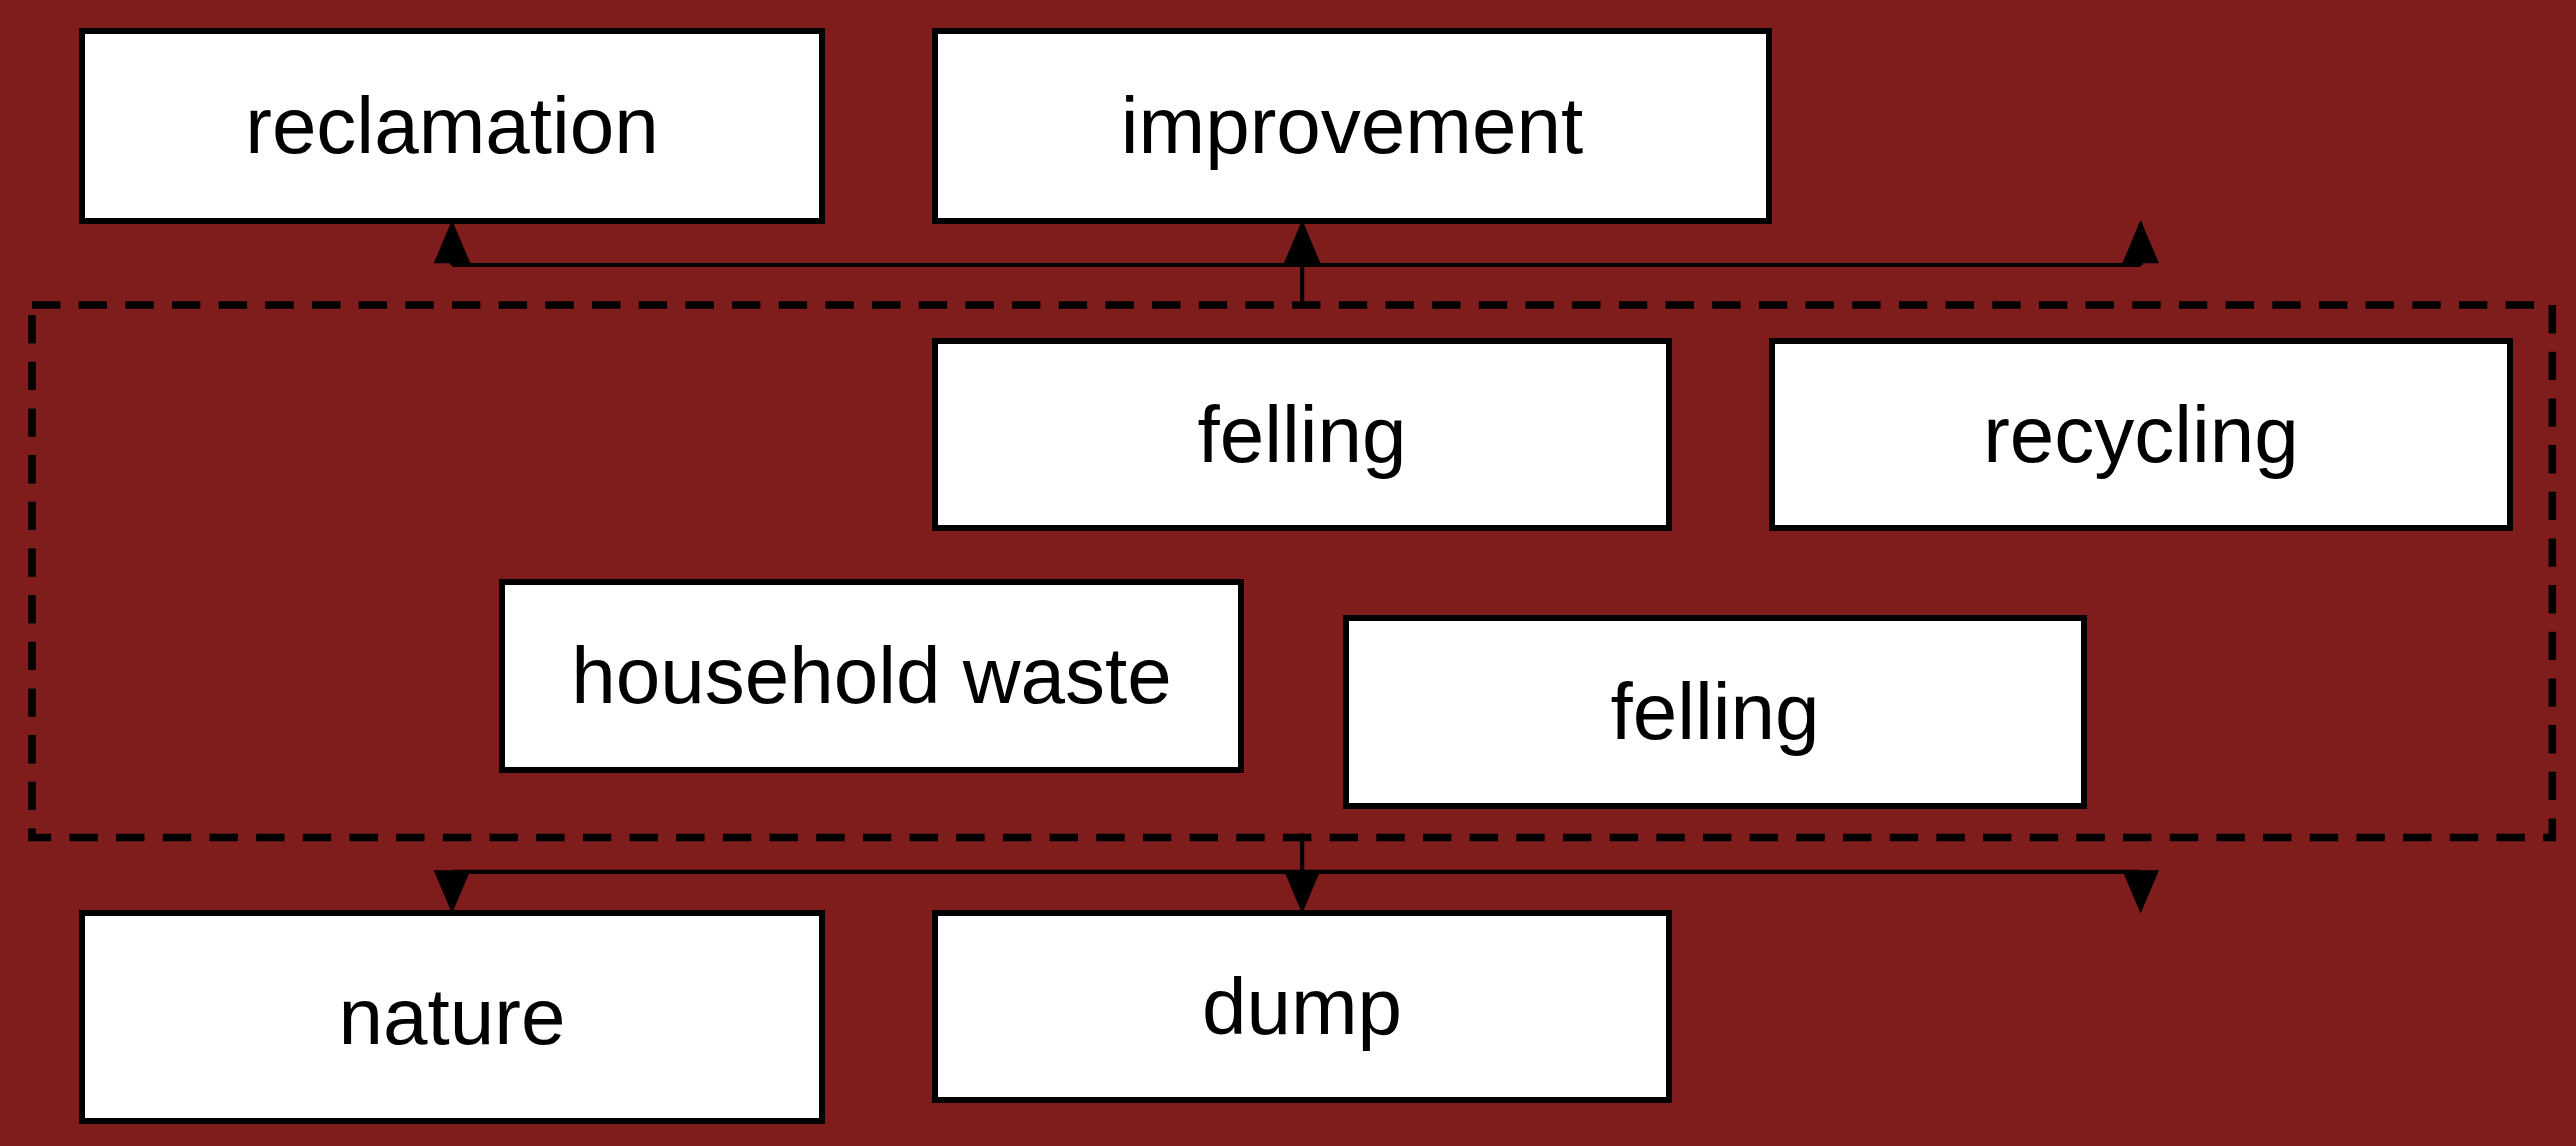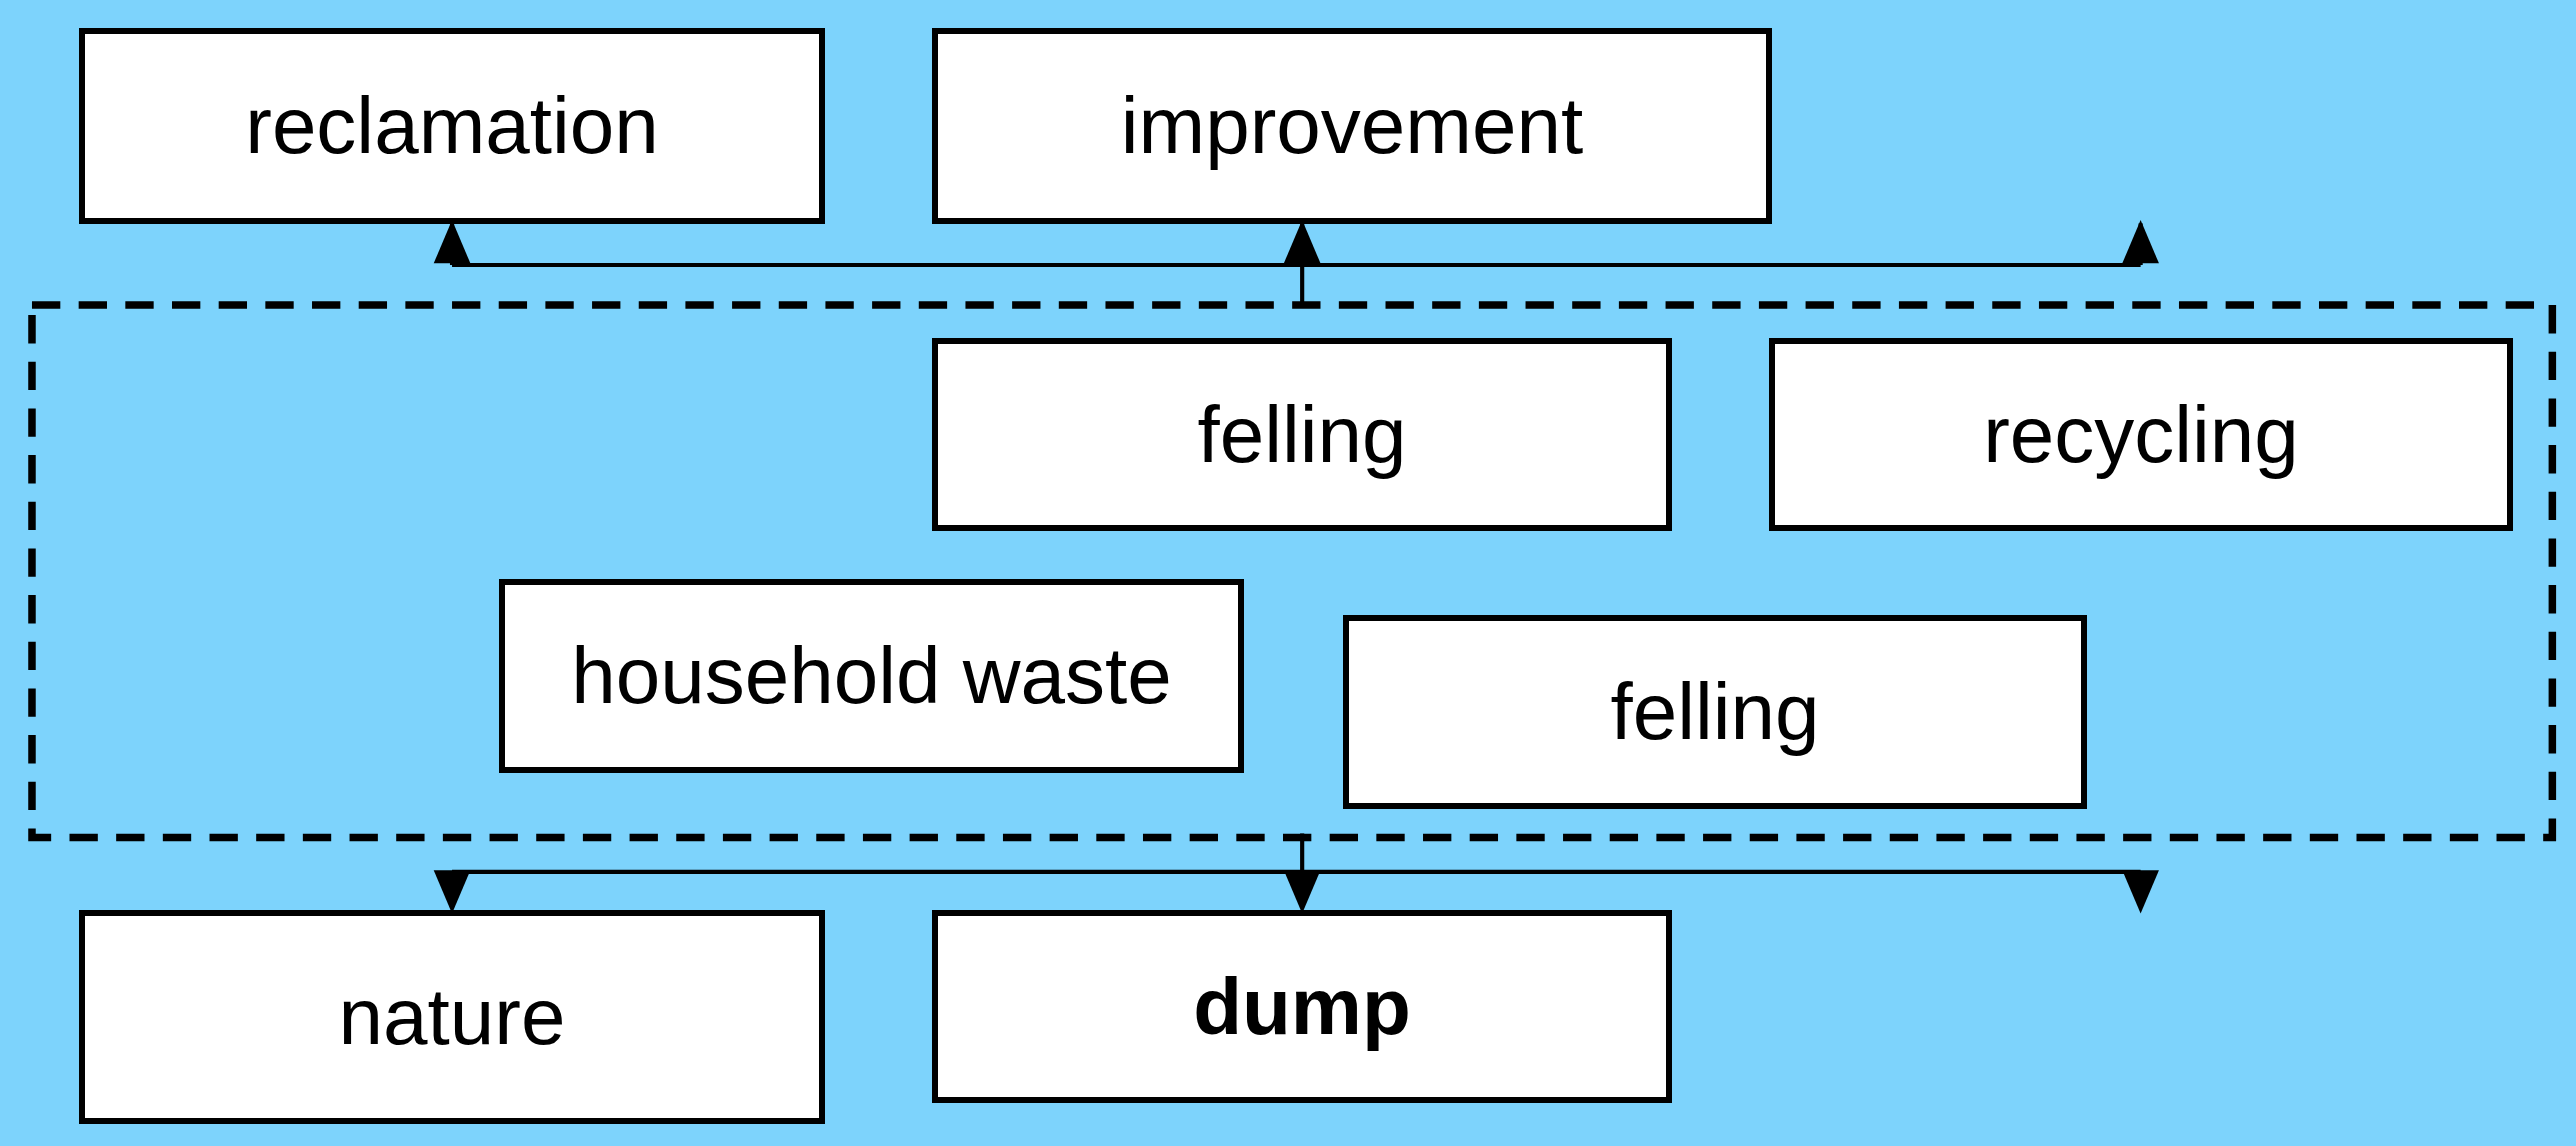--- a/index.html
+++ b/index.html
@@ -1,20 +1,20 @@
 <!DOCTYPE html>
 <html style="font-size:13.3px"><head>
 <meta charset="utf-8">
 <style>
   html, body { margin: 0; padding: 0; background: #ffffff; }
   #canvas {
     position: relative;
     width: 2576px;
     height: 1146px;
-    background: #7dd3fc;
+    background: #7f1d1d;
     font-family: "Liberation Sans", "DejaVu Sans", sans-serif;
     color: #000000;
   }
   #connector-layer {
     position: absolute;
     left: 0; top: 0;
     width: 2576px; height: 1146px;
   }
   .box {
     position: absolute;
@@ -34,21 +34,21 @@
   .b-responsible { left: 1769px; top:  27.5px; width: 744px; height: 196px; }
   
   .b-ecologist   { left:  79px; top: 338px; width: 746px; height: 193px; }
   .b-plastic     { left: 932px; top: 338px; width: 740px; height: 193px; }
   .b-recycling   { left: 1769px; top: 338px; width: 744px; height: 193px; }
   
   .b-household   { left:  499px; top: 579px; width: 745px; height: 194px; }
   .b-felling     { left: 1343px; top: 579px; width: 744px; height: 194px; margin-top: 36px; }
   
   .b-nature      { left:  79px; top: 910px; width: 746px; height: 214px; justify-content: center; }
-  .b-dump        { left: 932px; top: 910px; width: 740px; height: 193px; font-weight: bold; }
+  .b-dump        { left: 932px; top: 910px; width: 740px; height: 193px; }
   .b-soil        { left: 1769px; top: 910px; width: 744px; height: 193px; }
 </style>
 </head>
 <body>
 
 <div id="canvas">
 
   <svg id="connector-layer" viewBox="0 0 3090 1375" xmlns="http://www.w3.org/2000/svg">
 
     <rect x="38" y="366" width="3024" height="639" fill="none" stroke="#000000" stroke-width="9" stroke-dasharray="34 22"></rect>

